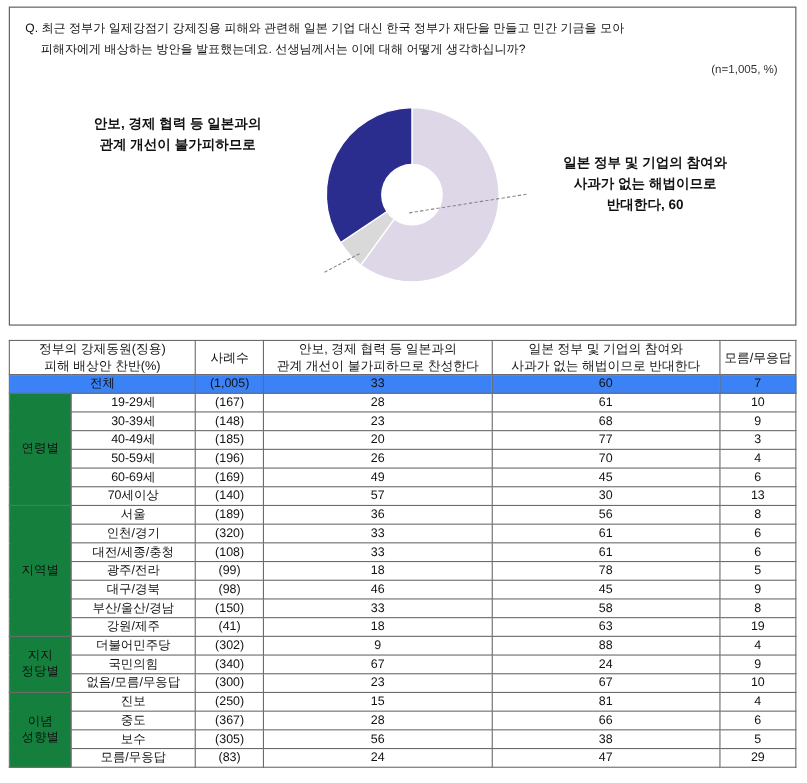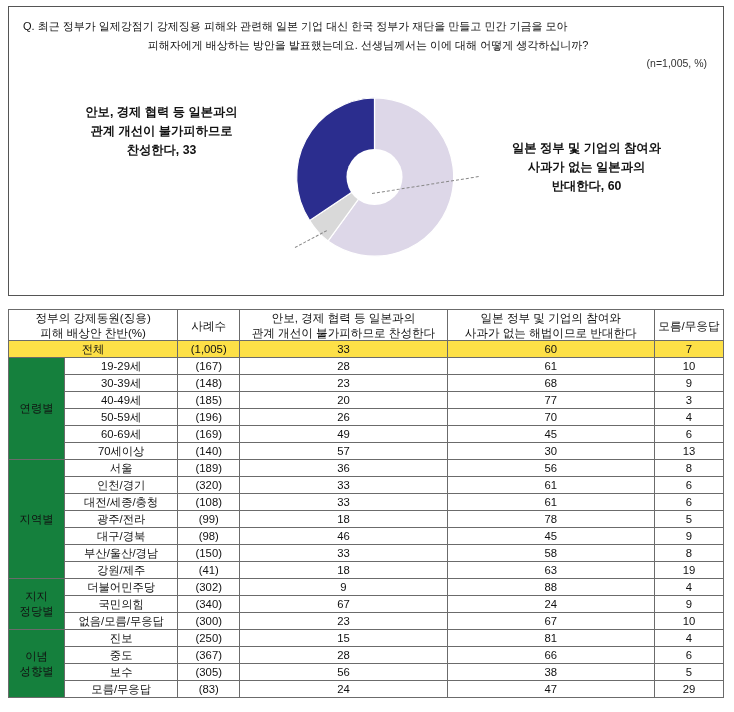--- a/index.html
+++ b/index.html
@@ -8,21 +8,21 @@
 
   
   .panel{
     position:absolute;left:8px;top:6px;width:716px;height:290px;
     border:1px solid #555;background:#fff;box-sizing:border-box;
   }
   .q-text{
     position:absolute;left:14px;top:10px;width:690px;
     font-size:11px;line-height:19px;color:#111;
   }
-  .q-line2{text-align:center;}
+  .q-line2{margin-left:14px;}
   .n-note{
     position:absolute;right:16px;top:50px;font-size:10.5px;color:#333;
   }
 
   
   .donut-box{position:absolute;left:283px;top:70px;width:165px;height:200px;}
   .donut{position:absolute;left:0;top:0;width:165px;height:200px;}
 
   .lbl{position:absolute;font-size:12.3px;line-height:19px;font-weight:bold;color:#111;}
   .lbl-left{left:40px;top:96px;width:225px;text-align:center;}
@@ -35,21 +35,21 @@
   table.tbl{
     position:absolute;left:8px;top:309px;width:716px;
     border-collapse:collapse;table-layout:fixed;
     font-size:11.3px;color:#111;border-radius:15px;
   }
   table.tbl td,table.tbl th{
     border:1px solid #6b6b6b;padding:0;text-align:center;vertical-align:middle;
     height:16px;line-height:15px;font-weight:normal;
   }
   .hdr td{background:#fff;font-weight:bold;height:auto;padding:5px 2px;font-size:11.6px;line-height:16px;}
-  .row-total td{background:#fde047;font-weight:bold;height:19px;}
+  .row-total td{background:#3b82f6;font-weight:bold;height:19px;}
   .grp{font-weight:bold;width:56px;background:#15803d;}
   .sub{width:110px;}
   .thick-top td{border-top:1.6px solid #3a3a3a;}
 </style>
 </head>
 <body>
 
 <div class="wrap">
 
   <div class="panel">
@@ -70,26 +70,25 @@
         <path d="M100,100 L43.6,177.7 A96,96 0 0,1 21.4,152.7 Z" fill="#d9d9d9" stroke="#ffffff" stroke-width="1.5"></path>
 
         <path d="M100,100 L21.4,152.7 A96,96 0 0,1 100,4 Z" fill="#2b2d8e" stroke="#ffffff" stroke-width="1.5"></path>
         <circle cx="100" cy="100" r="34" fill="#ffffff"></circle>
       </svg>
     </div>
 
     <div class="lbl lbl-left">
       <div>안보, 경제 협력 등 일본과의</div>
       <div>관계 개선이 불가피하므로</div>
-      <div>찬성한다, 33</div>
     </div>
 
     <div class="lbl lbl-right">
       <div>일본 정부 및 기업의 참여와</div>
-      <div>사과가 없는 일본과의</div>
+      <div>사과가 없는 해법이므로</div>
       <div>반대한다, 60</div>
     </div>
 
     <div class="leader" style="left:286px;top:240px;width:36px;transform:rotate(-28deg);transform-origin:left center;"></div>
     <div class="leader" style="left:363px;top:186px;width:108px;transform:rotate(-9deg);transform-origin:left center;"></div>
 
   </div>
 
   <table class="tbl">
     <colgroup>

